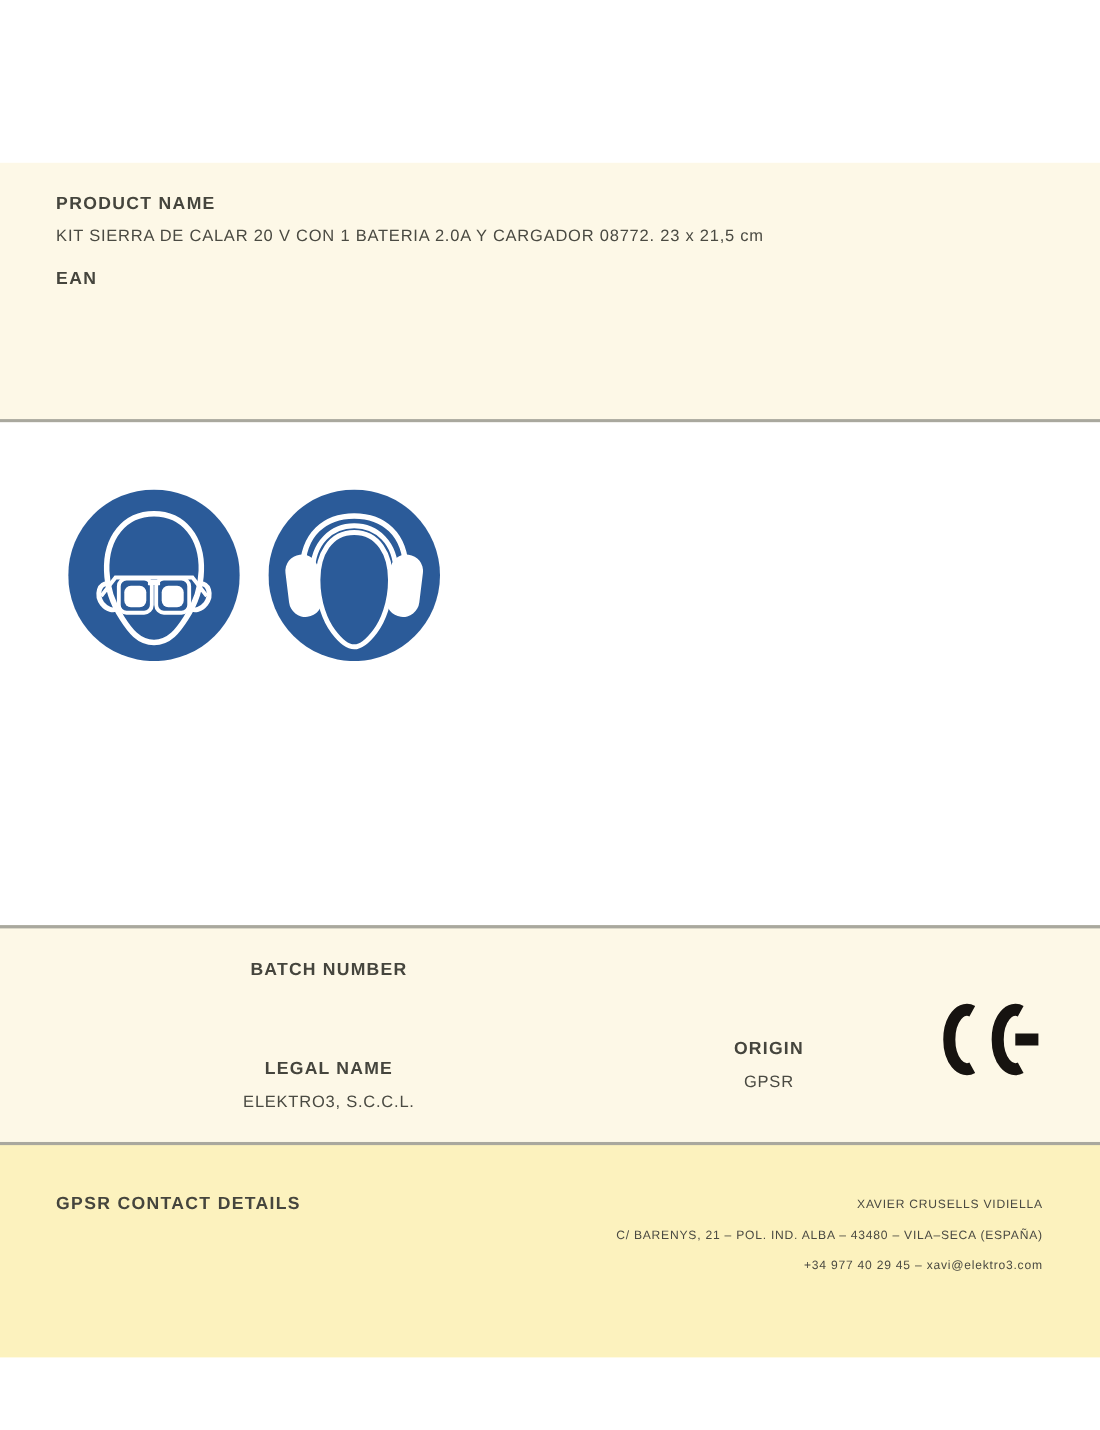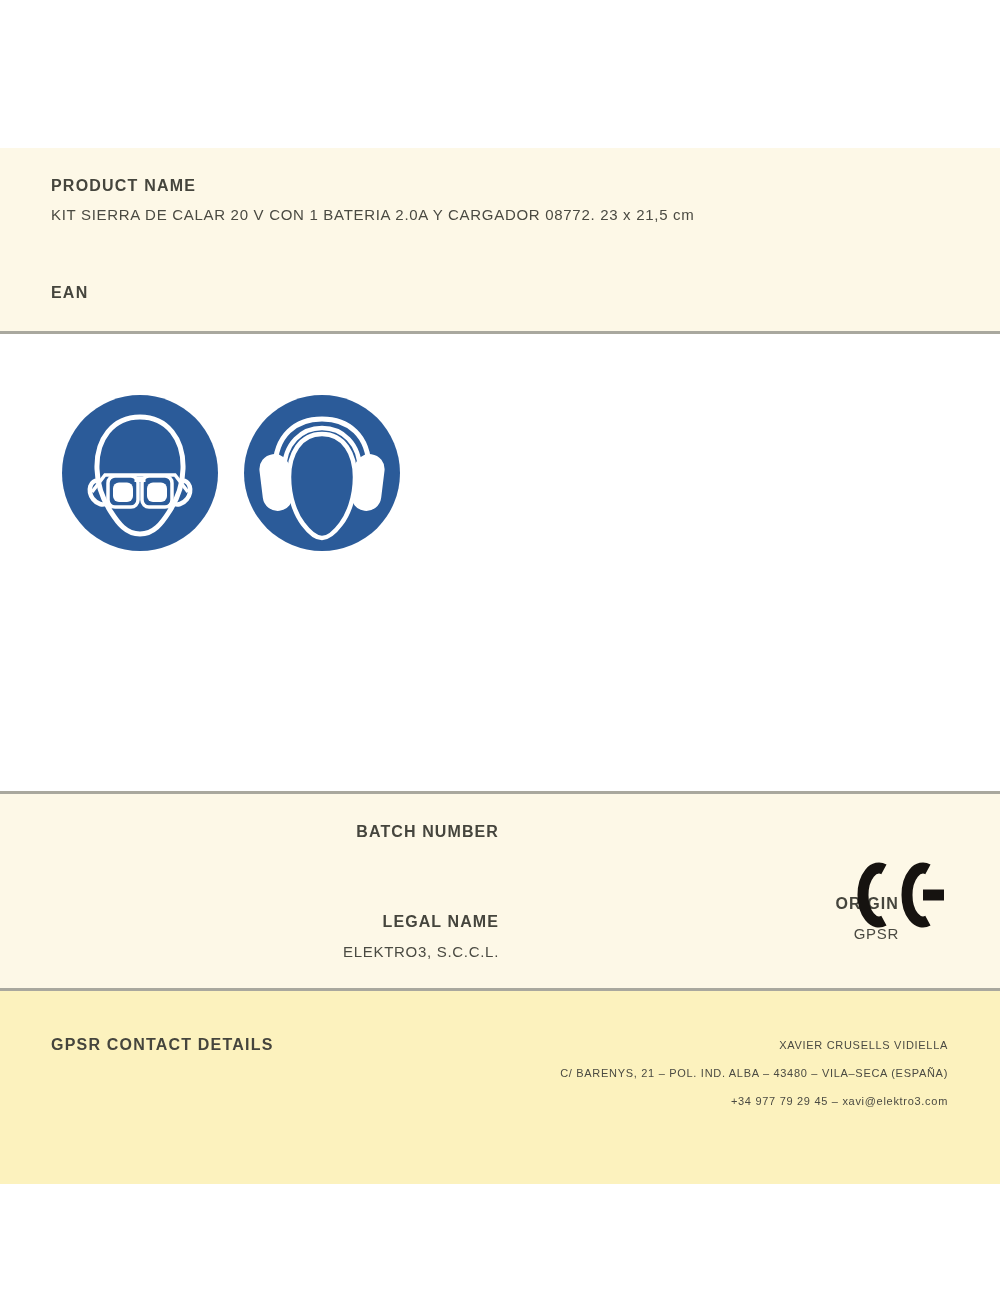--- a/index.html
+++ b/index.html
@@ -16,58 +16,58 @@
   body{
     height:1300px;
     background:var(--page_bg);
     font-family:"Liberation Sans", sans-serif;
     color:var(--text_dark);
     position:relative;
   }
   .spacer-top{height:148px;}
   .section{width:1000px;}
   .sec-product{
-    height:186px;
+    height:236px;
     background:var(--cream_bg);
     border-bottom:3px solid var(--divider);
     padding:29px 19px 0 51px;
   }
   .field-label{
     font-size:16px;
     line-height:18px;
     font-weight:bold;
     letter-spacing:1.2px;
     color:#45453D;
   }
   .field-value{
     font-size:15px;
     line-height:19px;
     letter-spacing:0.7px;
     margin-top:10px;
   }
-  .sec-product .label-ean{margin-top:60px;}
+  .sec-product .label-ean{margin-top:21px;}
   .icons-area{
     height:457px;
     background:var(--page_bg);
     padding:61px 0 0 62px;
     display:flex;
     gap:26px;
   }
   .picto{width:156px;height:156px;display:block;}
   .sec-details{
     height:197px;
     background:var(--cream_bg);
     border-top:3px solid var(--divider);
     position:relative;
     display:flex;
     padding:29px 0 0 99px;
   }
   .detail-col{
     width:400px;
-    text-align:right;
+    text-align:center;
   }
   .detail-col .field-label{letter-spacing:1.1px;}
   .detail-col .second-label{margin-top:72px;}
   .detail-col .field-value{margin-top:11px;}
   .ce-wrap{
     position:absolute;
     top:66px;
     right:55px;
     width:88px;
     height:70px;
@@ -147,15 +147,15 @@
       <path d="M66 35 L 87 35" stroke="#161310" stroke-width="11" fill="none"></path>
     </svg>
   </div>
 </div>
 
 <div class="section sec-gpsr">
   <div class="gpsr-label">GPSR CONTACT DETAILS</div>
   <div class="gpsr-contact">
     <div>XAVIER CRUSELLS VIDIELLA</div>
     <div>C/ BARENYS, 21 – POL. IND. ALBA – 43480 – VILA–SECA (ESPAÑA)</div>
-    <div>+34 977 79 29 45 – xavi@elektro3.com</div>
+    <div>+34 977 40 29 45 – xavi@elektro3.com</div>
   </div>
 </div>
 
 </body></html>

